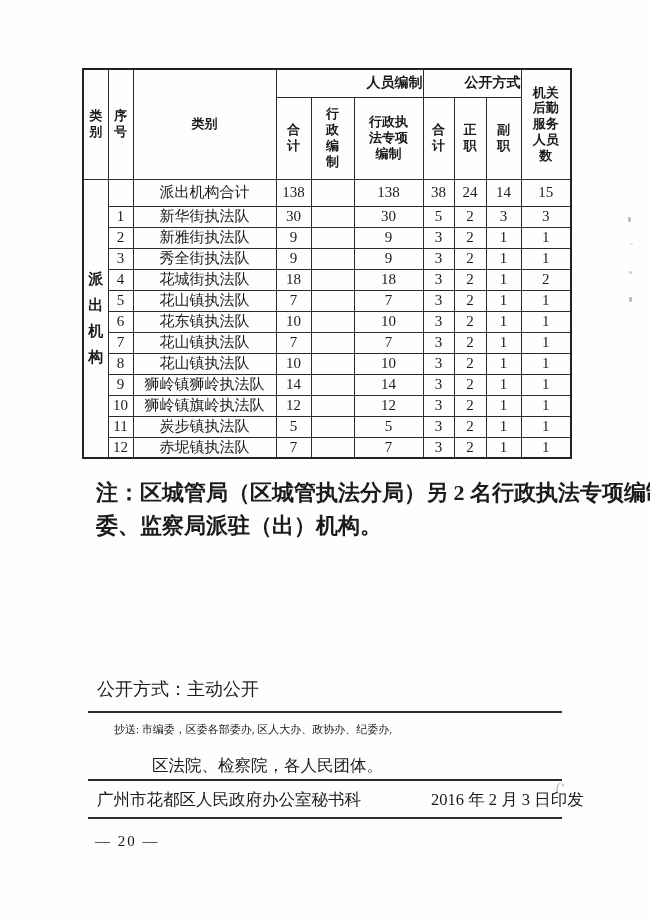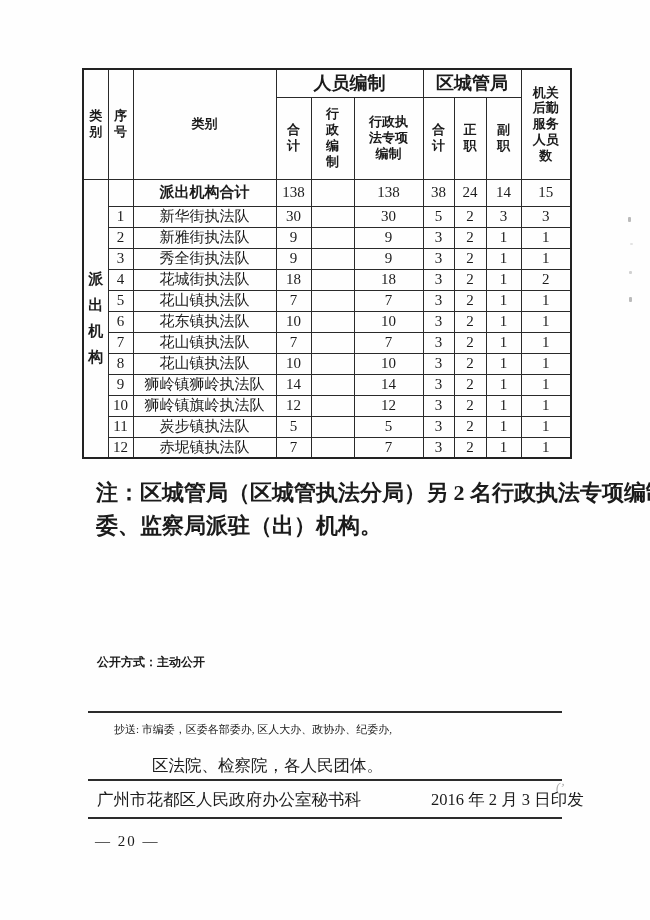--- a/index.html
+++ b/index.html
@@ -21,43 +21,43 @@
     border:2px solid #222;
   }
   table.staffing th, table.staffing td{
     border:1px solid #2a2a2a;
     text-align:center;vertical-align:middle;
     padding:0;overflow:hidden;
     font-size:15px;color:#1b1b1b;
   }
   table.staffing thead th{font-weight:700;font-size:13px;}
   tr.h1{height:28px;}
-  tr.h1 th.grp{font-size:18px;}
+  tr.h1 th.grp{font-size:14px;text-align:right;}
   tr.h2{height:82px;}
   tr.sum{height:27px;}
   tbody tr{height:21px;}
   .v{white-space:pre-line;line-height:1.2;}
   th.v{line-height:1.22;}
   td.name{font-size:15px;}
-  td.bold, .bold{font-weight:700;}
+  td.bold, .bold{font-weight:400;}
   td.cat{
     font-weight:700;font-size:15px;
     white-space:pre-line;line-height:26px;
     vertical-align:middle;
   }
 
   
   .note{
     position:absolute;left:96px;top:476px;
     font-weight:700;font-size:22px;line-height:33px;
     white-space:pre;
   }
   .publish{
-    position:absolute;left:97px;top:654px;
-    font-weight:700;font-size:12px;white-space:pre;
+    position:absolute;left:97px;top:677px;
+    font-weight:400;font-size:18px;white-space:pre;
   }
   .rule{position:absolute;left:88px;width:474px;height:2px;background:#2c2c2c;}
   .rule1{top:711px;}
   .rule2{top:779px;}
   .rule3{top:817px;}
   .cc1{position:absolute;left:114px;top:722px;font-size:11px;white-space:pre;}
   .cc2{position:absolute;left:152px;top:755px;font-size:16.5px;white-space:pre;}
   .colophon{
     position:absolute;left:97px;top:789px;width:450px;
     font-size:16.5px;display:flex;white-space:pre;text-align:right;
@@ -99,21 +99,21 @@
       <col style="width:50px">
     </colgroup>
     <thead>
       <tr class="h1">
         <th rowspan="2" class="v">类
 别</th>
         <th rowspan="2" class="v">序
 号</th>
         <th rowspan="2">类别</th>
         <th colspan="3" class="grp">人员编制</th>
-        <th colspan="3" class="grp">区城管局</th>
+        <th colspan="3" class="grp">公开方式</th>
         <th rowspan="2" class="v">机关
 后勤
 服务
 人员
 数</th>
       </tr>
       <tr class="h2">
         <th class="v">合
 计</th>
         <th class="v">行

